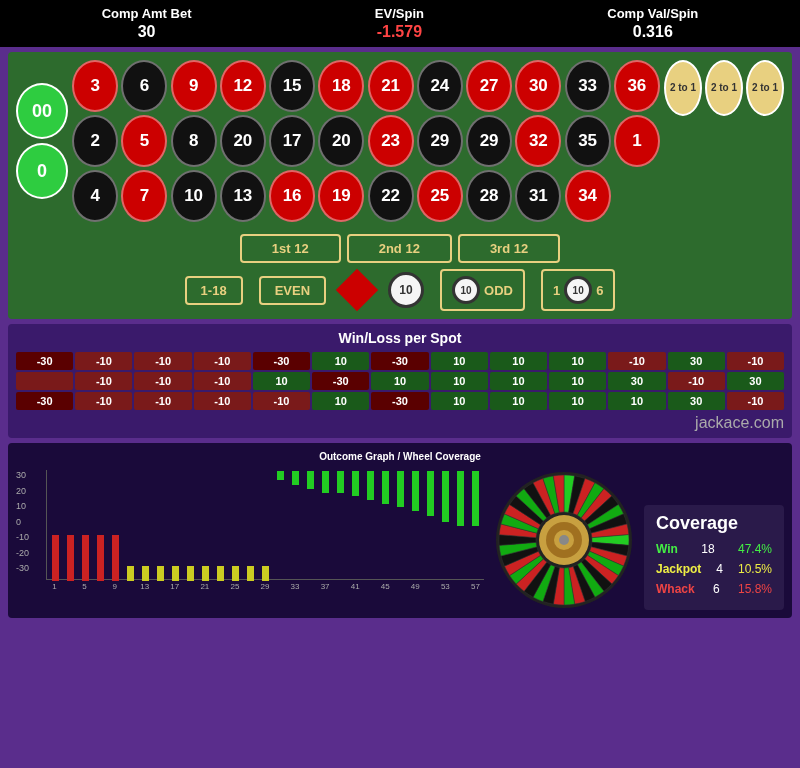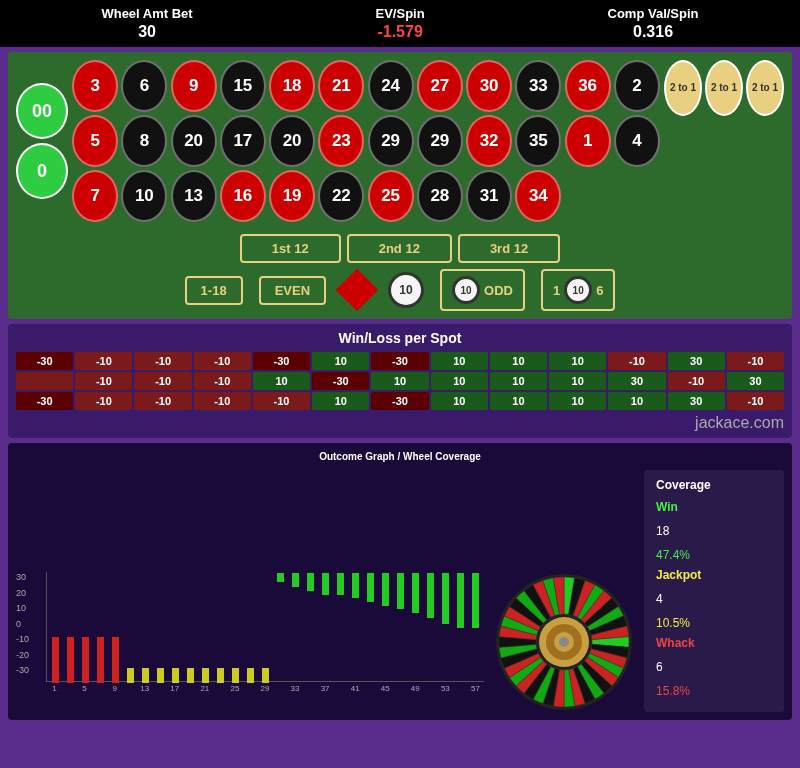--- a/index.html
+++ b/index.html
@@ -269,42 +269,41 @@
       padding: 8px 12px;
       border-radius: 4px;
       min-width: 140px;
       font-size: 12px;
       color: #fff;
     }
 
     .coverage-title {
       font-weight: bold;
       margin-bottom: 8px;
-      font-size: 12px;
+      font-size: 18px;
     }
 
     .coverage-row {
       display: flex;
       justify-content: space-between;
       margin-bottom: 6px;
       gap: 10px;
-      flex-direction: column;
     }
 
     .cov-label { font-weight: bold; }
     .cov-green { color: #44ee44; }
     .cov-yellow { color: #eeee44; }
     .cov-red { color: #ee4444; }
   </style>
 </head>
 <body>
 
 <div class="header">
   <div class="header-item">
-    <div class="label">Wheel Amt Bet</div>
+    <div class="label">Comp Amt Bet</div>
     <div class="value value-white">30</div>
   </div>
   <div class="header-item">
     <div class="label">EV/Spin</div>
     <div class="value value-red">-1.579</div>
   </div>
   <div class="header-item">
     <div class="label">Comp Val/Spin</div>
     <div class="value value-white">0.316</div>
   </div>
@@ -320,20 +319,23 @@
 
     <div class="numbers-grid" id="numbers-grid">
         <div class="num-cell">
           <div class="num-oval red">3</div>
         </div>
         <div class="num-cell">
           <div class="num-oval black">6</div>
         </div>
         <div class="num-cell">
           <div class="num-oval red">9</div>
+        </div>
+        <div class="num-cell">
+          <div class="num-oval red">12</div>
         </div>
         <div class="num-cell">
           <div class="num-oval black">15</div>
         </div>
         <div class="num-cell">
           <div class="num-oval red">18</div>
         </div>
         <div class="num-cell">
           <div class="num-oval red">21</div>
         </div>

